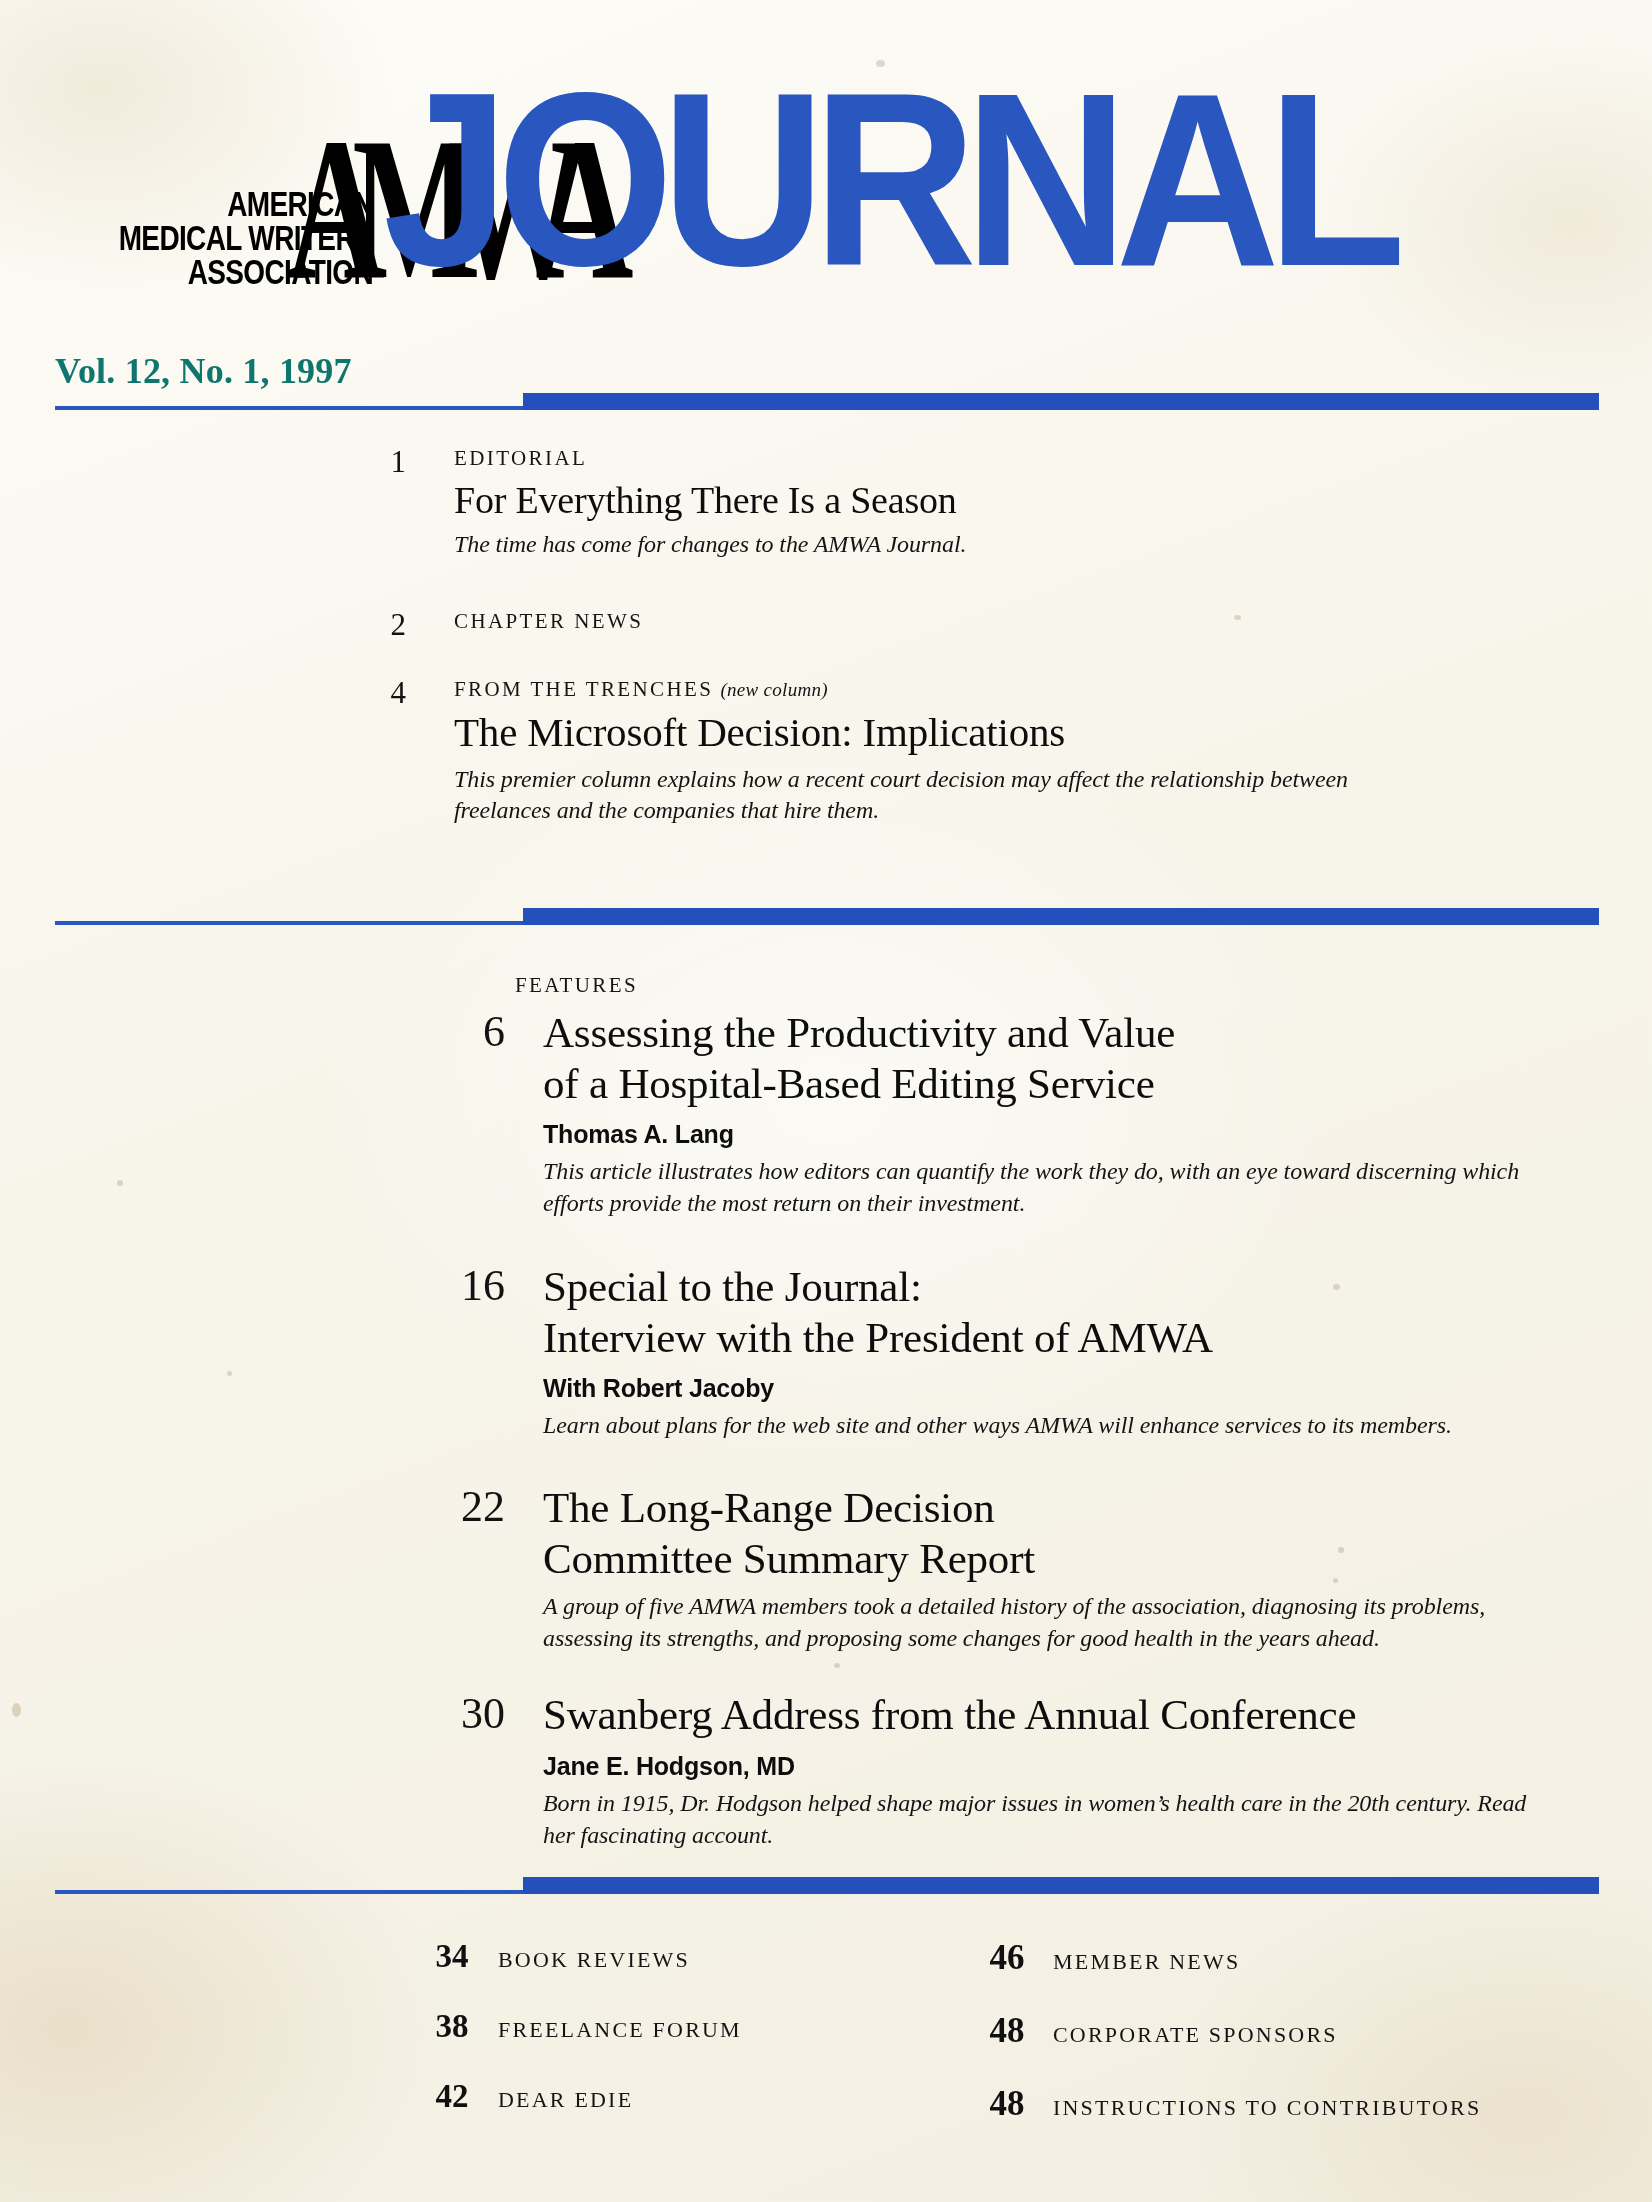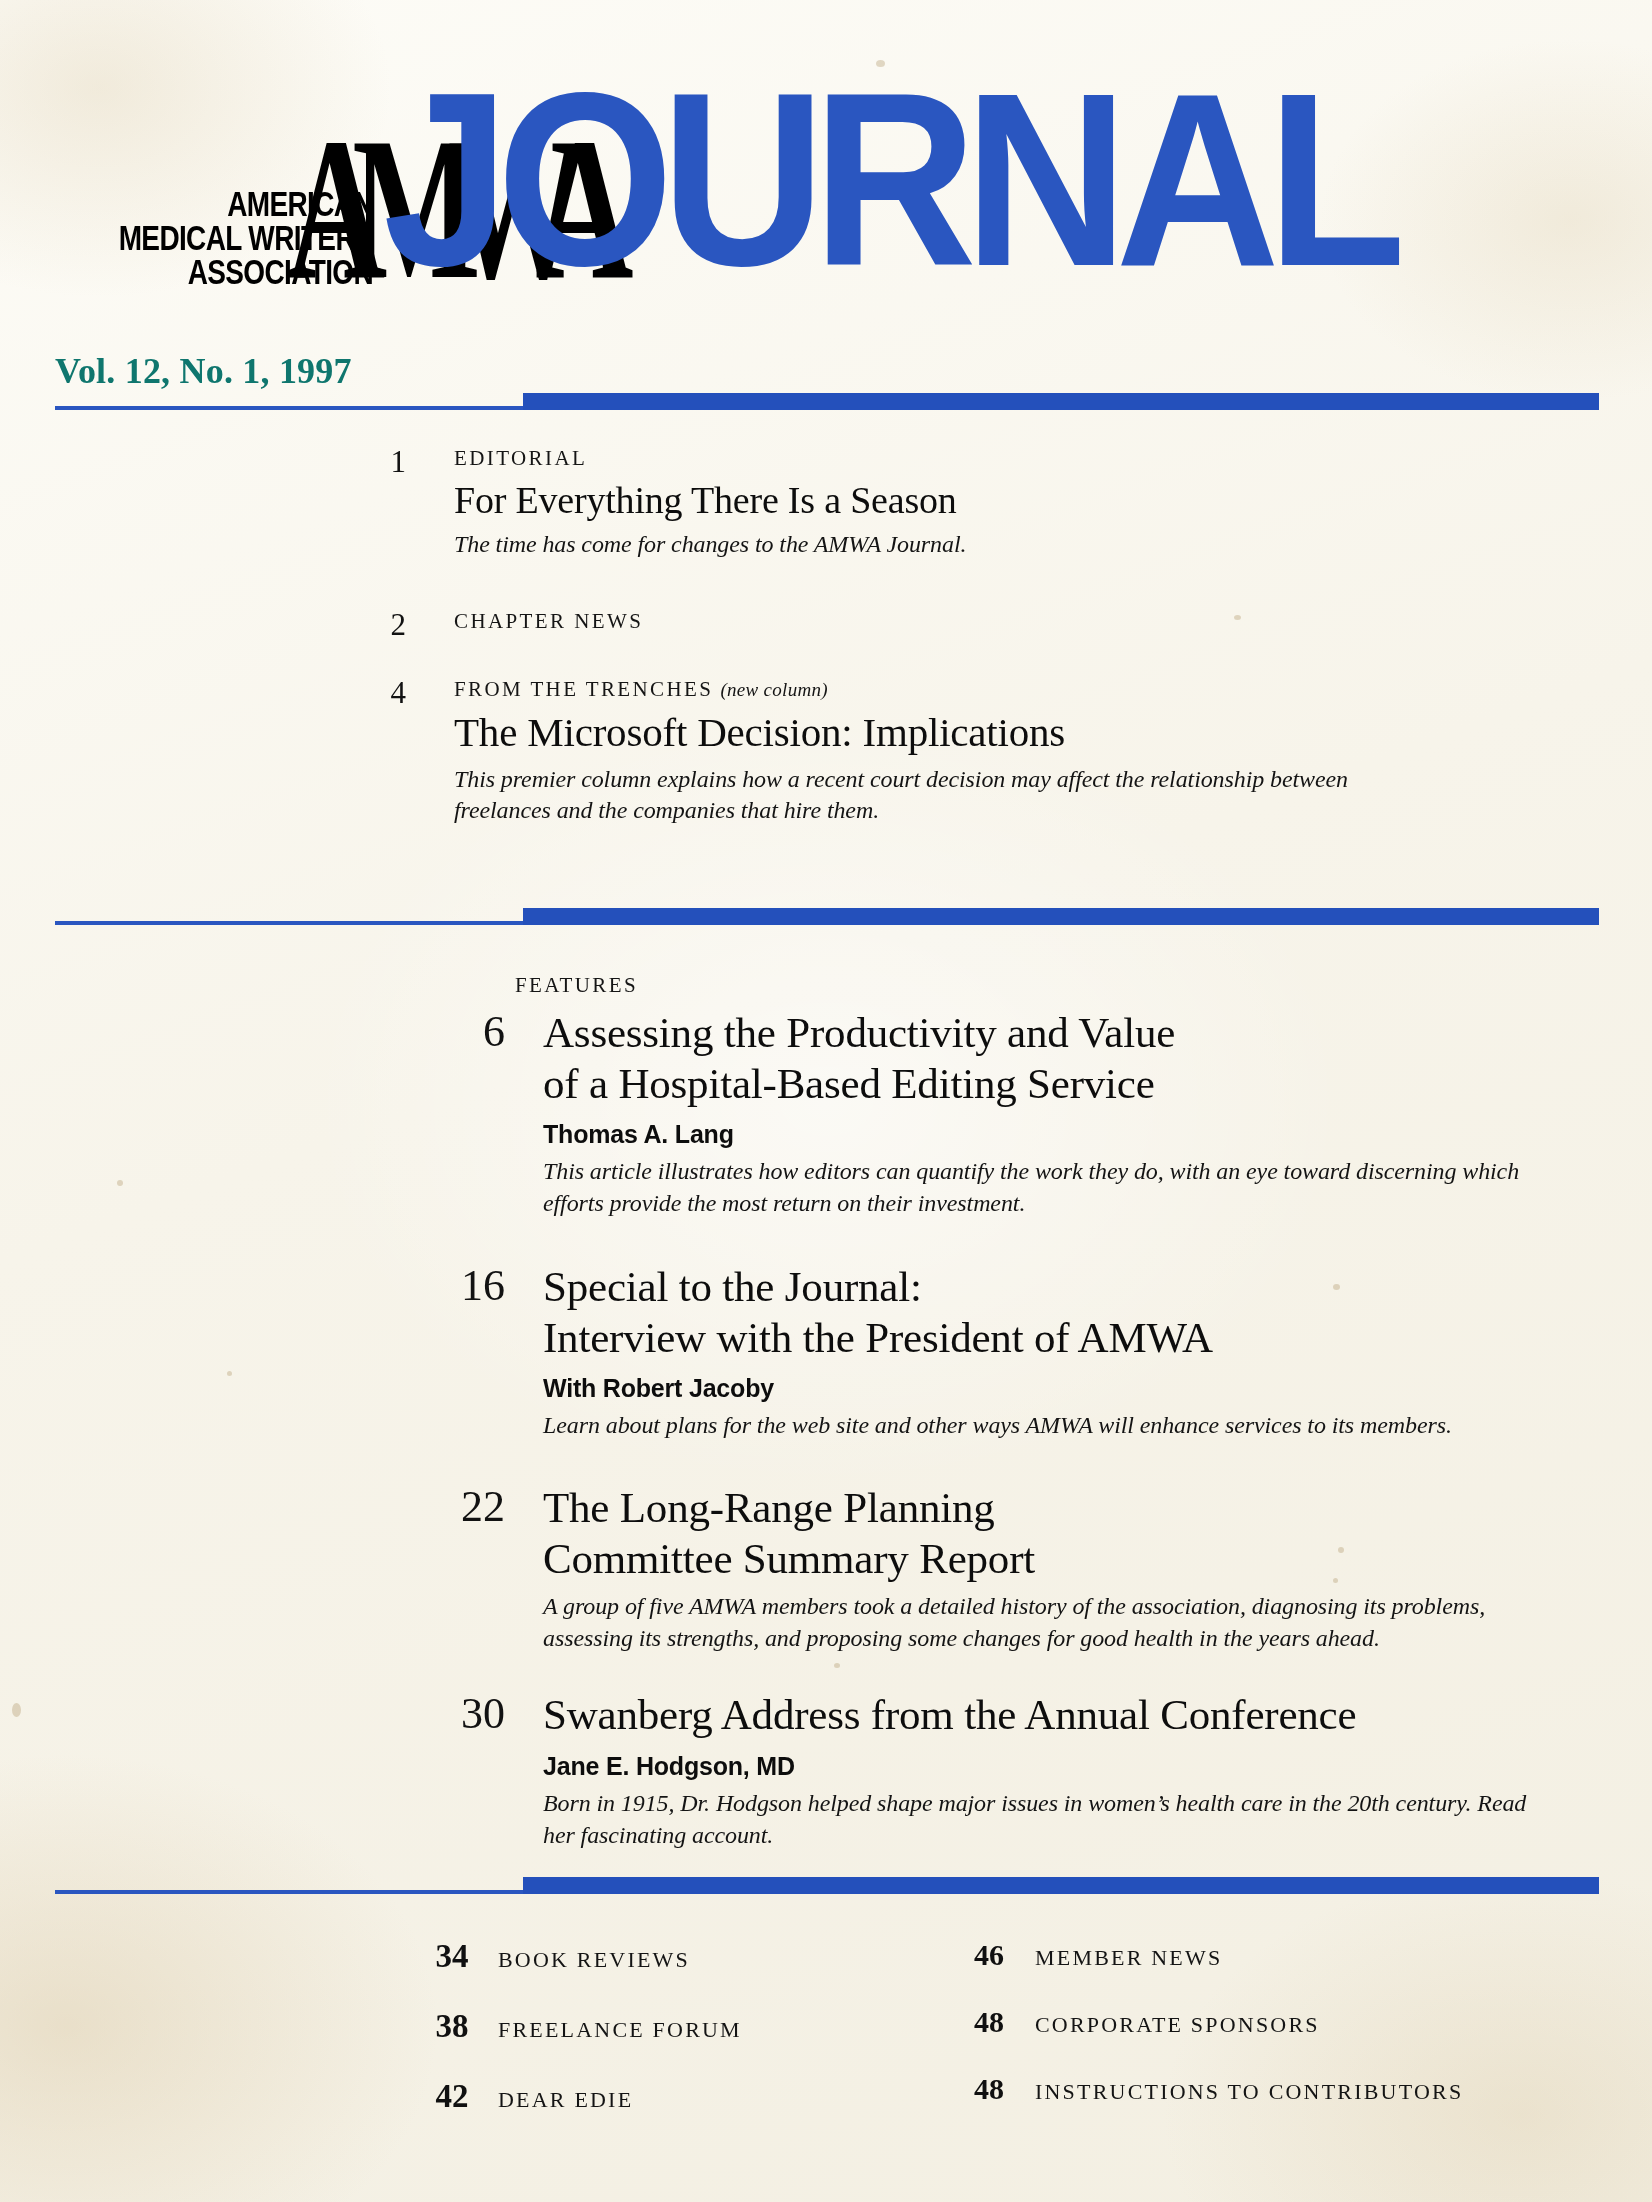--- a/index.html
+++ b/index.html
@@ -256,21 +256,21 @@
   }
   .dept-pg {
     font-family: "Liberation Serif", serif;
     font-weight: 700;
     font-size: 33px;
     color: #101010;
     width: 92px;
     text-align: center;
     flex: 0 0 auto;
   }
-  #dept-col-right .dept-pg { font-size: 30px; }
+  #dept-col-right .dept-pg { font-size: 35px; margin-left: 18px; }
   .dept-name {
     font-family: Liberation Serif, serif;
     text-transform: uppercase;
     font-size: 22px;
     letter-spacing: 2.2px;
     color: #141414;
   }
 </style>
 </head>
 <body>
@@ -361,21 +361,21 @@
       </div>
       <div class="byline">With Robert Jacoby</div>
       <div class="blurb">Learn about plans for the web site and other ways AMWA will enhance services to its members.</div>
     </div>
   </div>
 
   <div class="entry" id="entry-f3">
     <div class="pg">22</div>
     <div class="body-col">
       <div class="headline">
-        <div>The Long-Range Planning</div>
+        <div>The Long-Range Decision</div>
         <div>Committee Summary Report</div>
       </div>
       <div class="blurb">A group of five AMWA members took a detailed history of the association, diagnosing its problems, assessing its strengths, and proposing some changes for good health in the years ahead.</div>
     </div>
   </div>
 
   <div class="entry" id="entry-f4">
     <div class="pg">30</div>
     <div class="body-col">
       <div class="headline">

